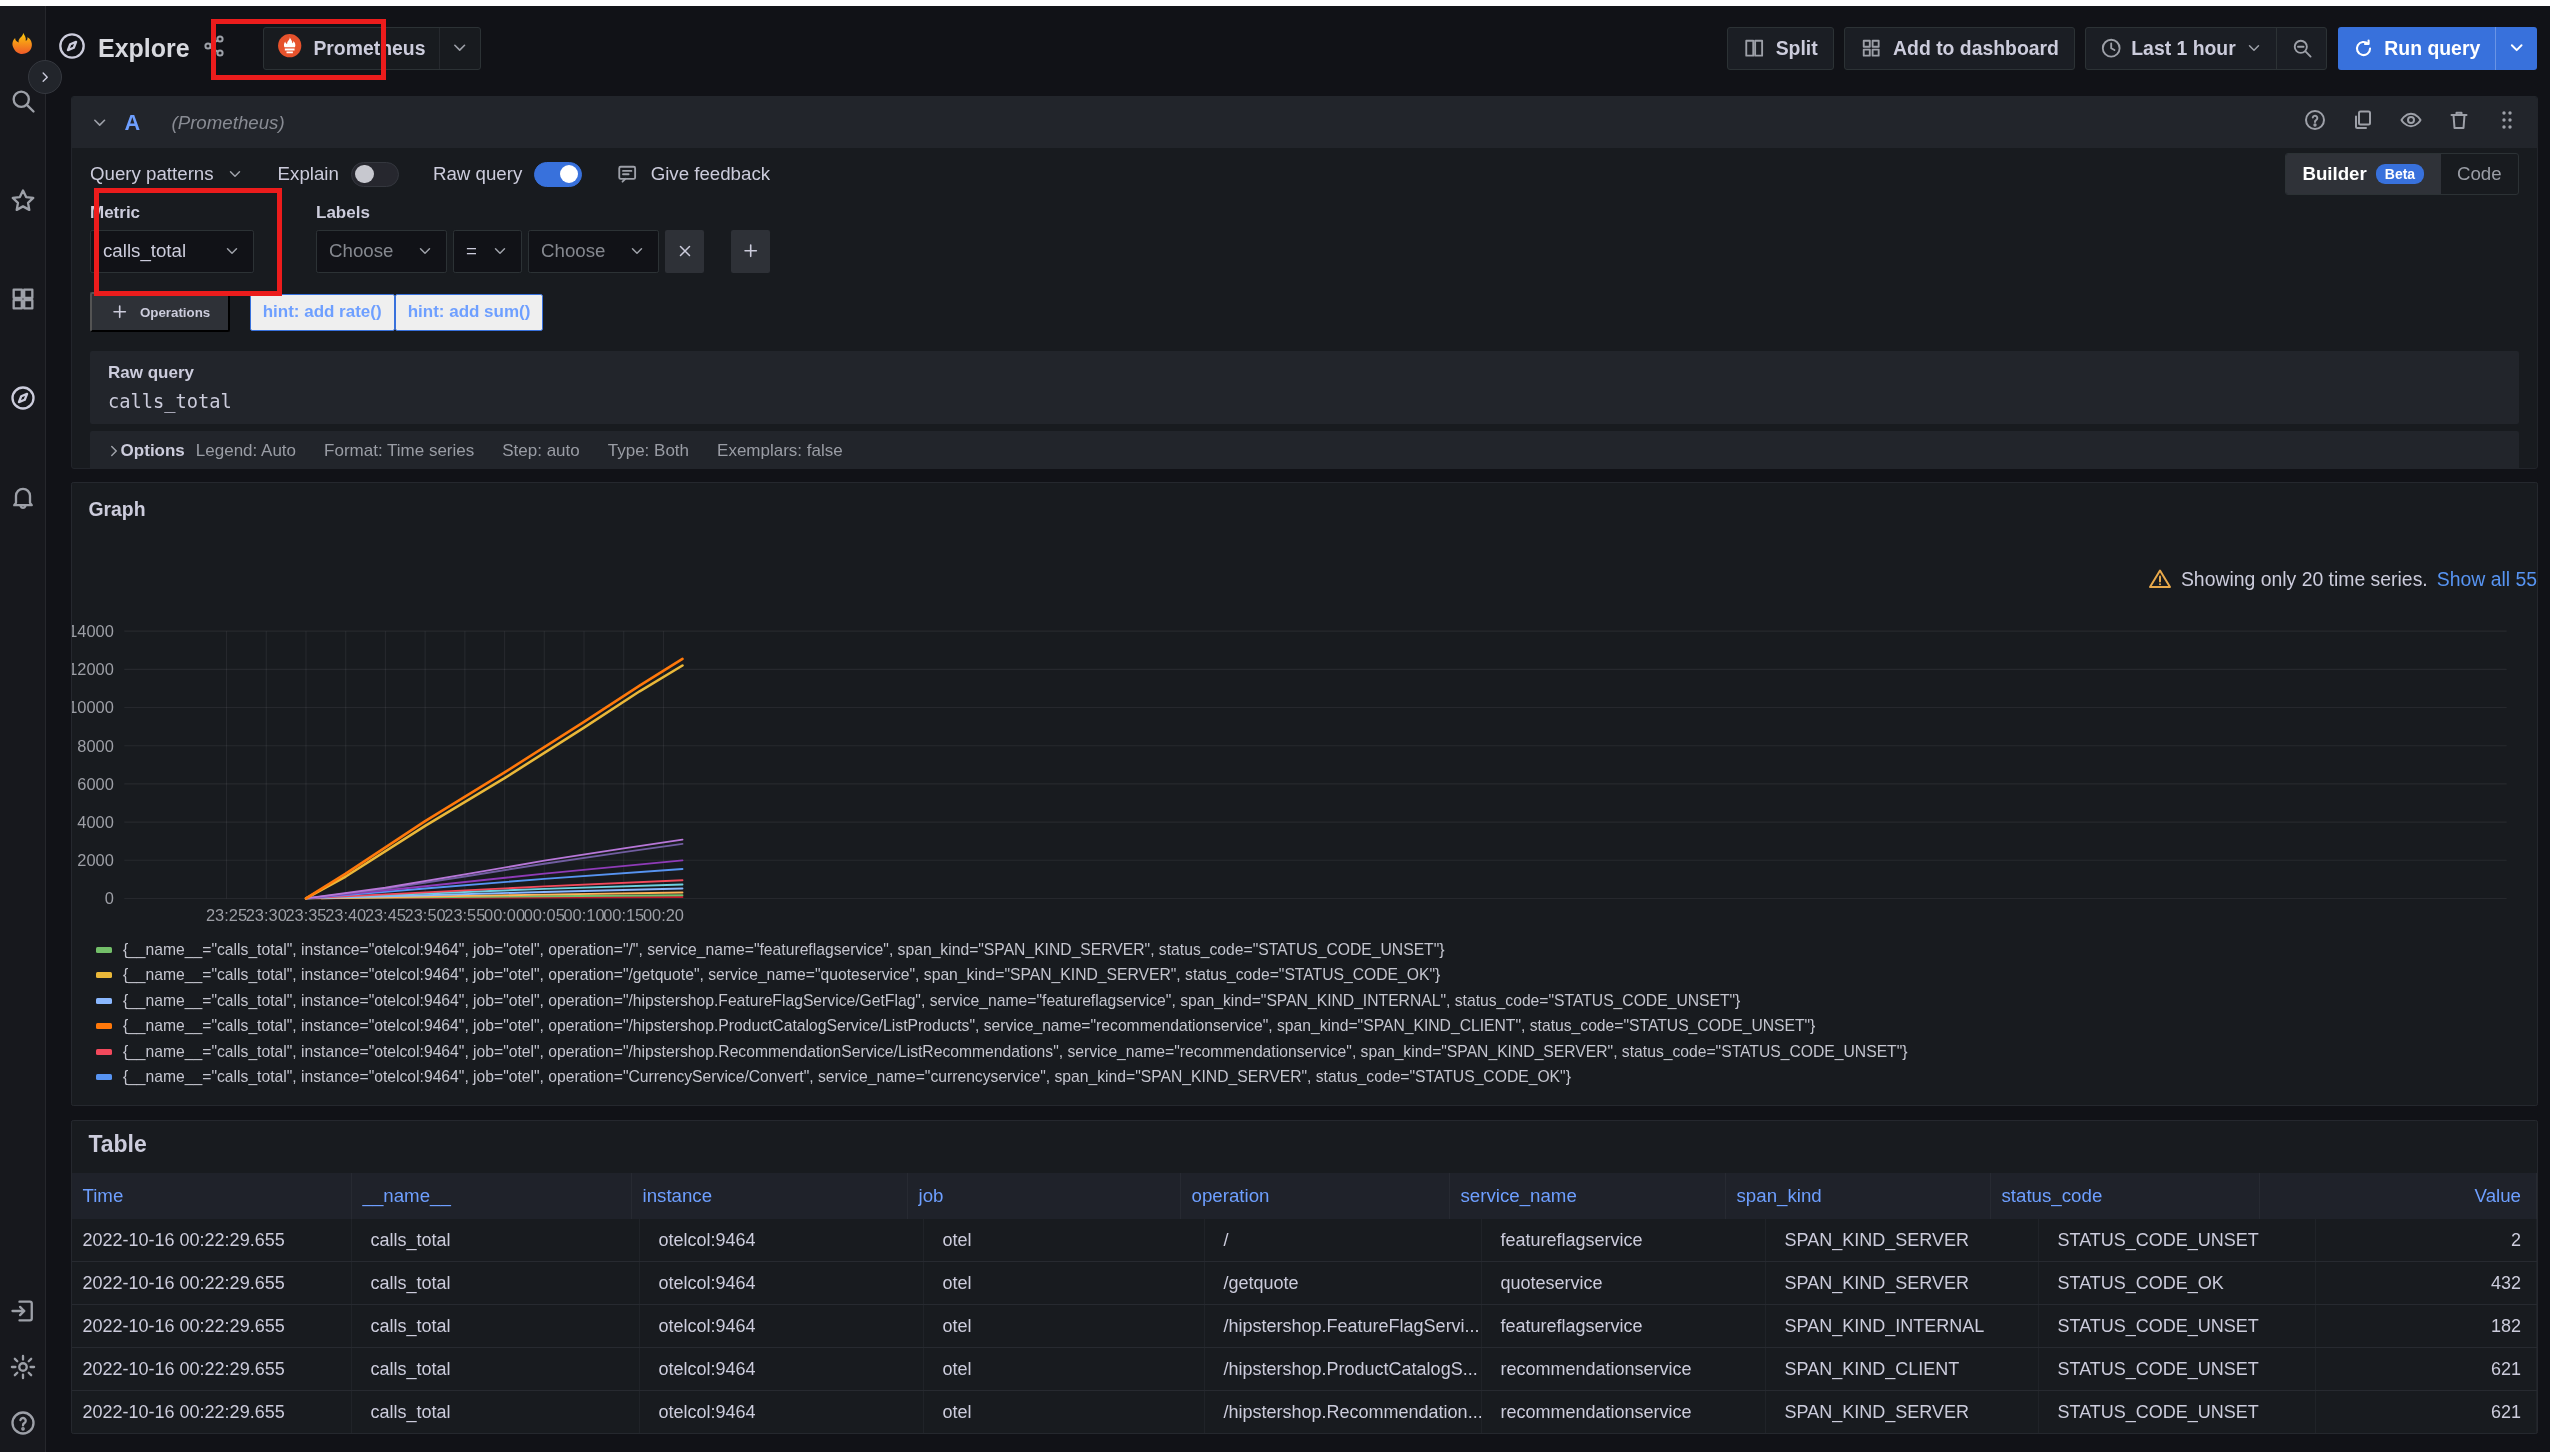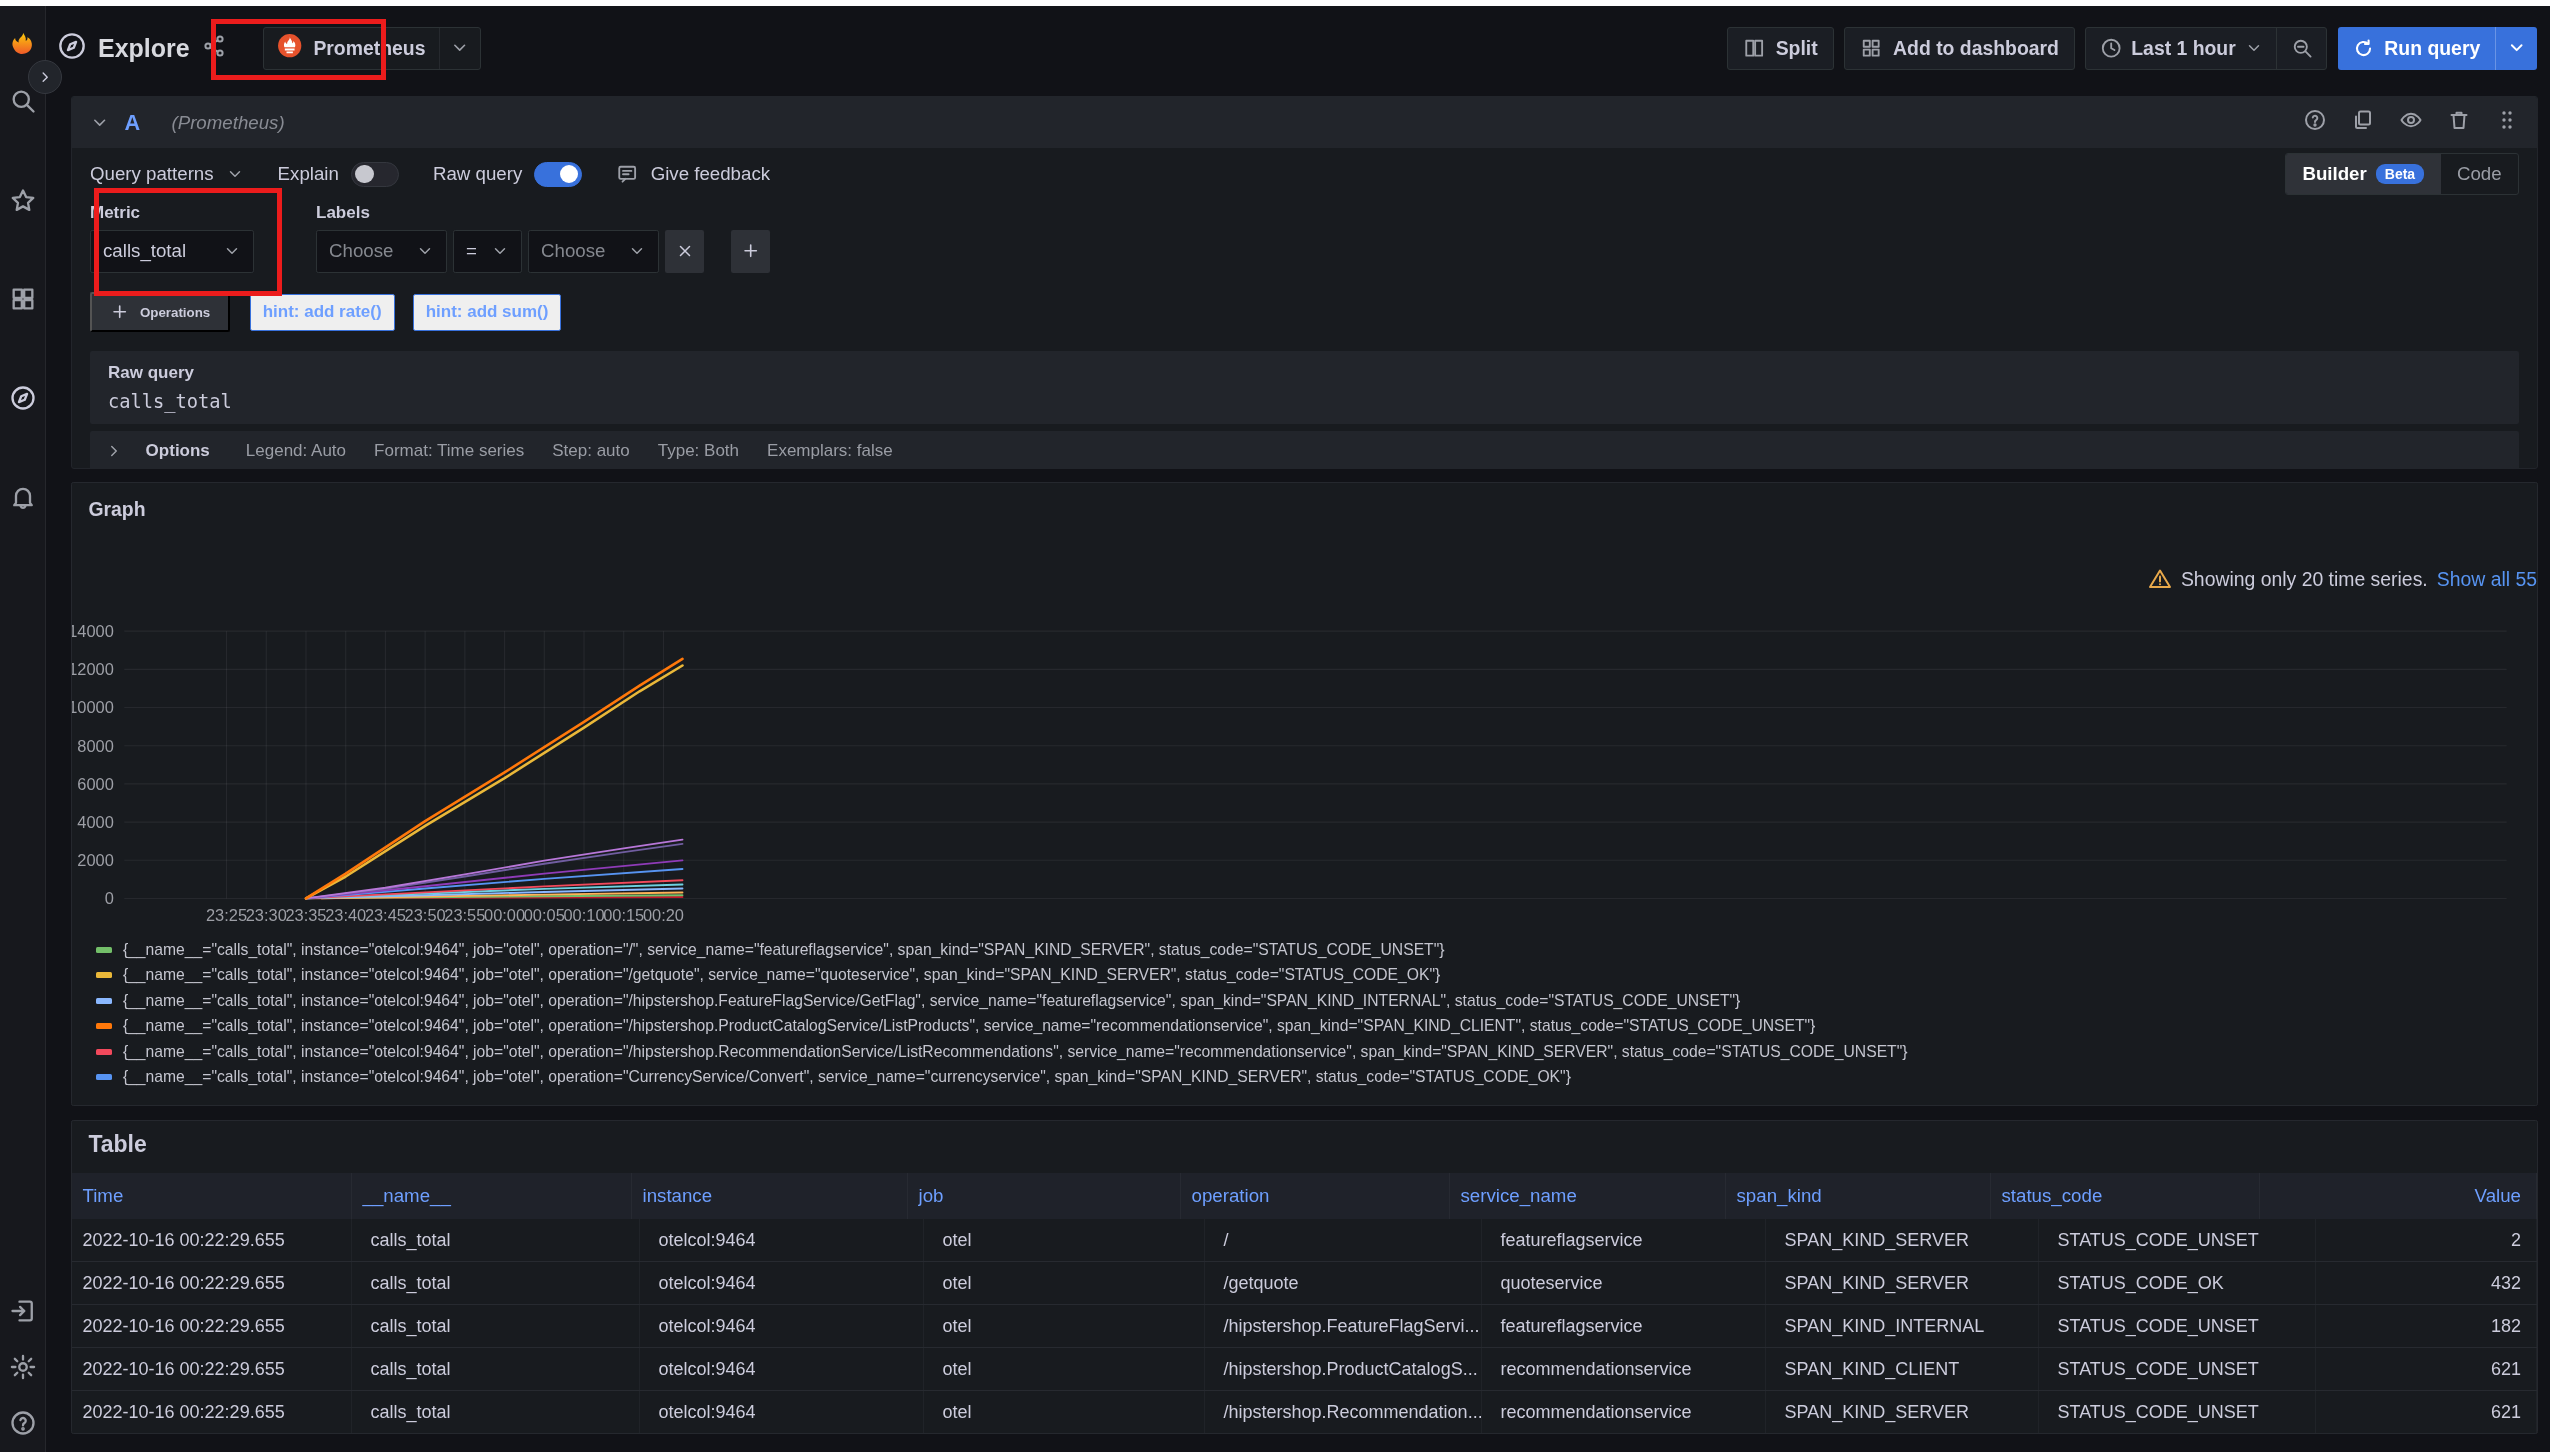--- a/index.html
+++ b/index.html
@@ -61,21 +61,21 @@
   .sq-btn { width:39px; height:43px; background:#2e3137; border-radius:2.2px; display:flex; align-items:center; justify-content:center; color:#ccccdc; }
   .plus-standalone { margin-left:21px; }
 
   .ops-row { margin-top:19.4px; display:flex; align-items:center; gap:19.4px; }
   .ops-btn { height:40px; display:flex; align-items:center; gap:10.5px; padding:0 18px; background:#2e3137; border-radius:2.2px; color:#ccccdc; font-weight:600; }
   .hint-btn { height:37px; display:flex; align-items:center; padding:0 12px; border:1.5px solid #3871dc; border-radius:2.2px; color:#6e9fff; font-weight:700; font-size:17px; }
 
   .rawquery-box { margin-top:19.4px; background:#22252b; border-radius:2.2px; padding:12px 18px; }
   .rq-label { font-weight:700; font-size:17px; }
   .rq-value { margin-top:7.5px; font-family:"DejaVu Sans Mono","Liberation Mono",monospace; font-size:18.7px; color:#ccccdc; }
-  .options-row { margin-top:7.5px; background:#22252b; border-radius:2.2px; height:40px; display:flex; align-items:center; gap:36px; padding:0 15px; }
+  .options-row { margin-top:7.5px; background:#22252b; border-radius:2.2px; height:40px; display:flex; align-items:center; gap:11px; padding:0 15px; }
   .opt-title { font-weight:700; font-size:17px; }
   .opt-item { color:#9a9da5; font-size:17px; }
 
   .action-row { margin-top:13.4px; display:flex; gap:15px; }
   .action-btn { height:43px; display:flex; align-items:center; gap:10.5px; padding:0 18px; background:#42454b; border-radius:2.2px; color:#e2e3e8; font-weight:700; font-size:18.7px; }
 
   
   .graph-panel { position:relative; margin-top:13.4px; height:624px; background:#181b1f; border:0.7px solid #25282e; border-radius:2.2px;padding-left:27px; }
   .gp-title { position:absolute; left:16.4px; top:15px; font-size:19.4px; font-weight:600; }
   .mode-group { position:absolute; right:12px; top:9px; display:flex; border:0.7px solid #2c3235; border-radius:2.2px; overflow:hidden; }
@@ -399,21 +399,21 @@
           </div>
         </div>
 
         <div class="ops-row">
           <button class="ops-btn">
             <svg viewBox="0 0 24 24" class="icon-stroke-light" style="width:19.4px;height:19.4px">
                 <path d="M12 5v14M5 12h14"></path>
               </svg>
             <span>Operations</span>
           </button>
-          <div id="hints" style="display:flex;gap:18px">
+          <div id="hints" style="display:flex;">
               <button class="hint-btn">hint: add rate()</button>
               <button class="hint-btn">hint: add sum()</button>
             </div>
         </div>
 
         <div class="rawquery-box">
           <div class="rq-label">Raw query</div>
           <div class="rq-value">calls_total</div>
         </div>
 

